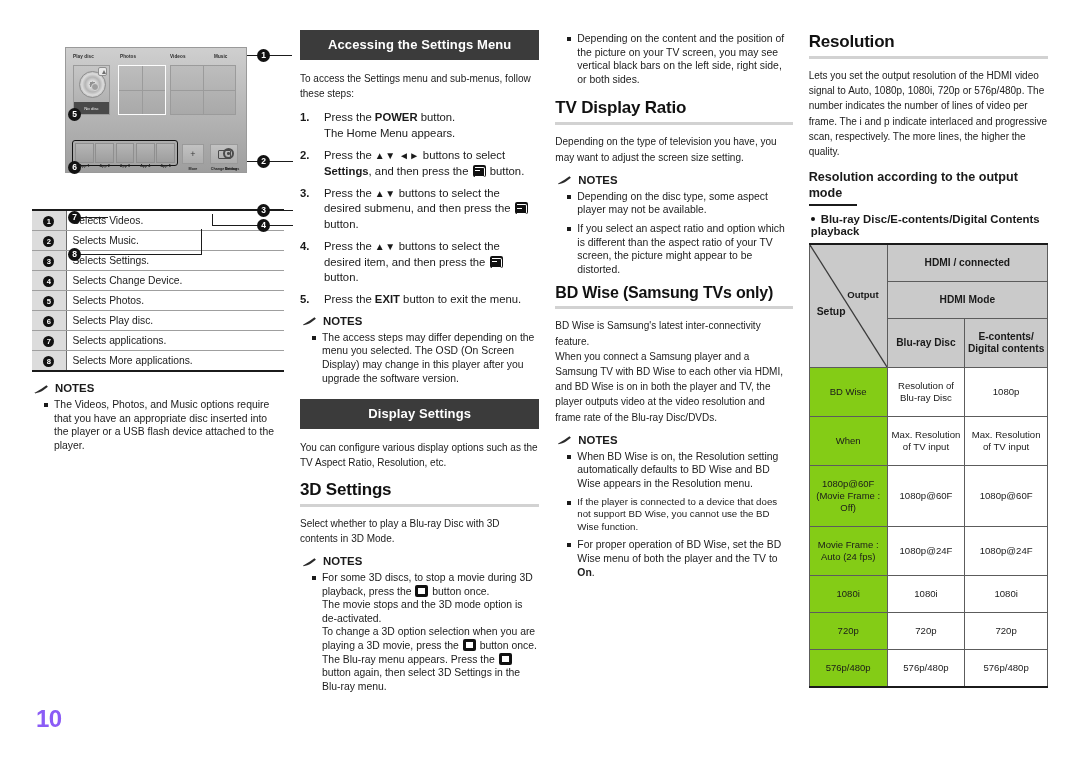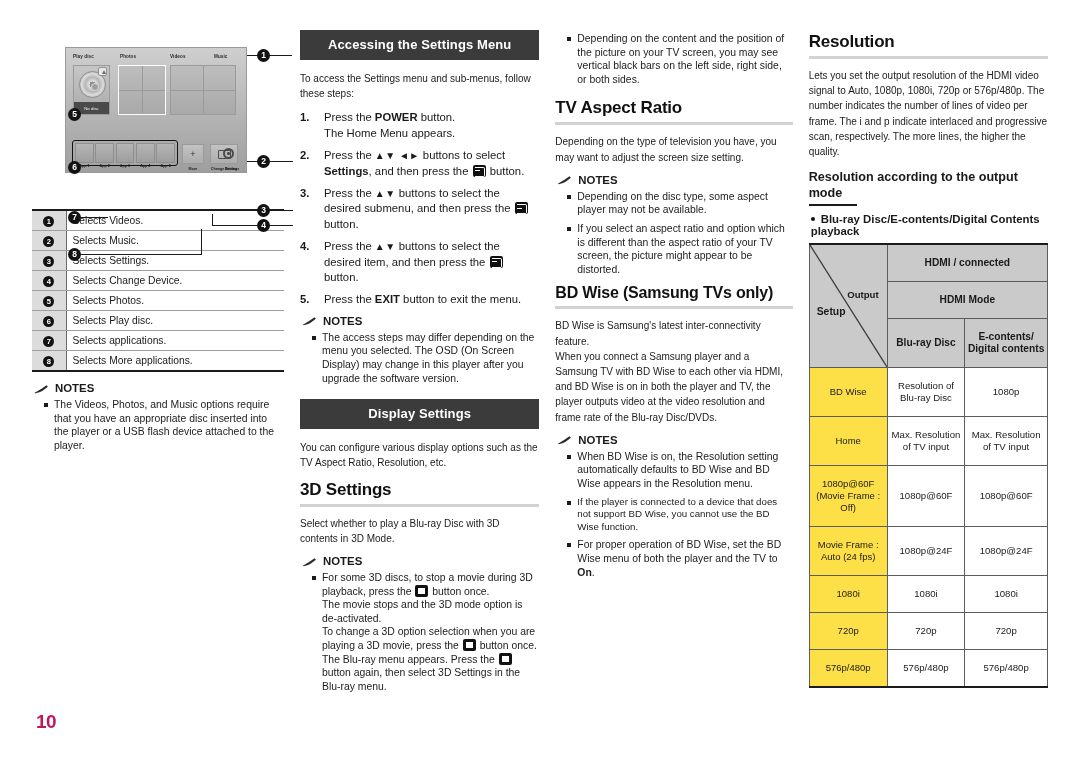--- a/index.html
+++ b/index.html
@@ -409,21 +409,21 @@
     line-height: 12px;
     text-align: center;
     padding: 12px 2px;
   }
   .restable td.hd {
     background: #cacaca;
     font-weight: bold;
     font-size: 10.2px;
   }
   .restable td.rowhd {
-    background: #fde047;
+    background: #84cc16;
     font-size: 9.5px;
   }
   .restable td.corner {
     background: #cacaca;
     position: relative;
     padding: 10px;
     height: 104px;
     width: 78px;
   }
   .corner-svg { position: absolute; inset: 0; width: 100%; height: 100%; }
@@ -437,23 +437,23 @@
     position: absolute;
     left: 7px; top: 61px;
     font-size: 10.4px;
     font-weight: bold;
   }
 
   
   .pageno {
     position: absolute;
     left: 36px; bottom: 28px;
-    font-size: 19px;
-    font-weight: bold;
-    color: #be185d;
+    font-size: 24px;
+    font-weight: bold;
+    color: #8b5cf6;
     letter-spacing: -.5px;
   }
 </style>
 </head>
 <body>
 
 <div class="page">
 
   <div class="cols">
 
@@ -641,21 +641,21 @@
         <li>For some 3D discs, to stop a movie during 3D playback, press the <span class="key stop"></span> button once.<br>The movie stops and the 3D mode option is de-activated.<br>To change a 3D option selection when you are playing a 3D movie, press the <span class="key stop"></span> button once.<br>The Blu-ray menu appears. Press the <span class="key stop"></span> button again, then select 3D Settings in the Blu-ray menu.</li>
       </ul>
     </div>
 
     <div class="col c3">
 
       <ul class="notes-list" style="margin-top:2px;">
         <li>Depending on the content and the position of the picture on your TV screen, you may see vertical black bars on the left side, right side, or both sides.</li>
       </ul>
 
-      <div class="h2" style="margin-top:12px;">TV Aspect Ratio</div>
+      <div class="h2" style="margin-top:12px;">TV Display Ratio</div>
       <div class="h2-rule"></div>
 
       <p class="body-text">Depending on the type of television you have, you may want to adjust the screen size setting.</p>
 
       <div class="notes-head">
         <span class="pencil-icon">
           <svg viewBox="0 0 16 12" width="15" height="11">
               <path d="M1 10.4 C3 9.4 5.6 8 8 6.4 L13.4 2.4 L15 4.2 L9.6 8.2 C7.2 9.8 4.3 10.8 1.4 11.2 Z" fill="#2b2b2b"></path>
             </svg>
         </span>
@@ -721,21 +721,21 @@
             <td class="hd">E-contents/ Digital contents</td>
           </tr>
         </tbody>
         <tbody>
             <tr>
               <td class="rowhd">BD Wise</td>
               <td>Resolution of Blu-ray Disc</td>
               <td>1080p</td>
             </tr>
             <tr>
-              <td class="rowhd">Home</td>
+              <td class="rowhd">When</td>
               <td>Max. Resolution of TV input</td>
               <td>Max. Resolution of TV input</td>
             </tr>
             <tr>
               <td class="rowhd">1080p@60F (Movie Frame : Off)</td>
               <td>1080p@60F</td>
               <td>1080p@60F</td>
             </tr>
             <tr>
               <td class="rowhd">Movie Frame : Auto (24 fps)</td>

